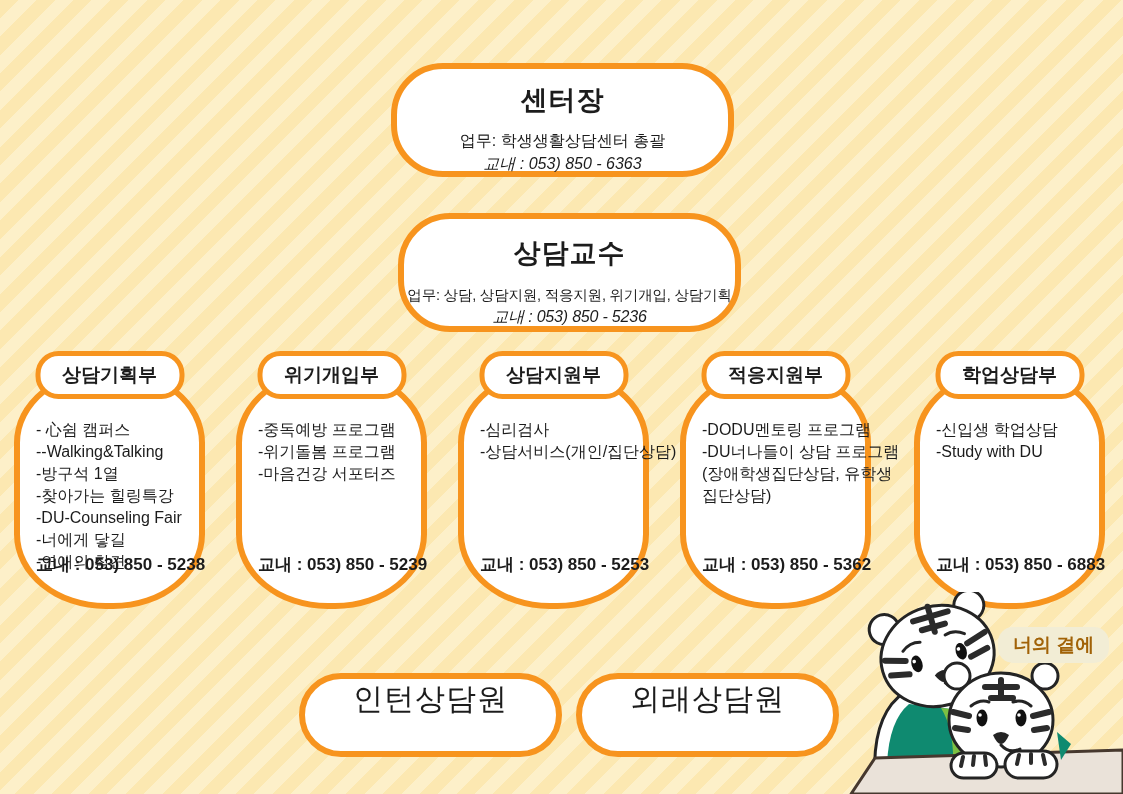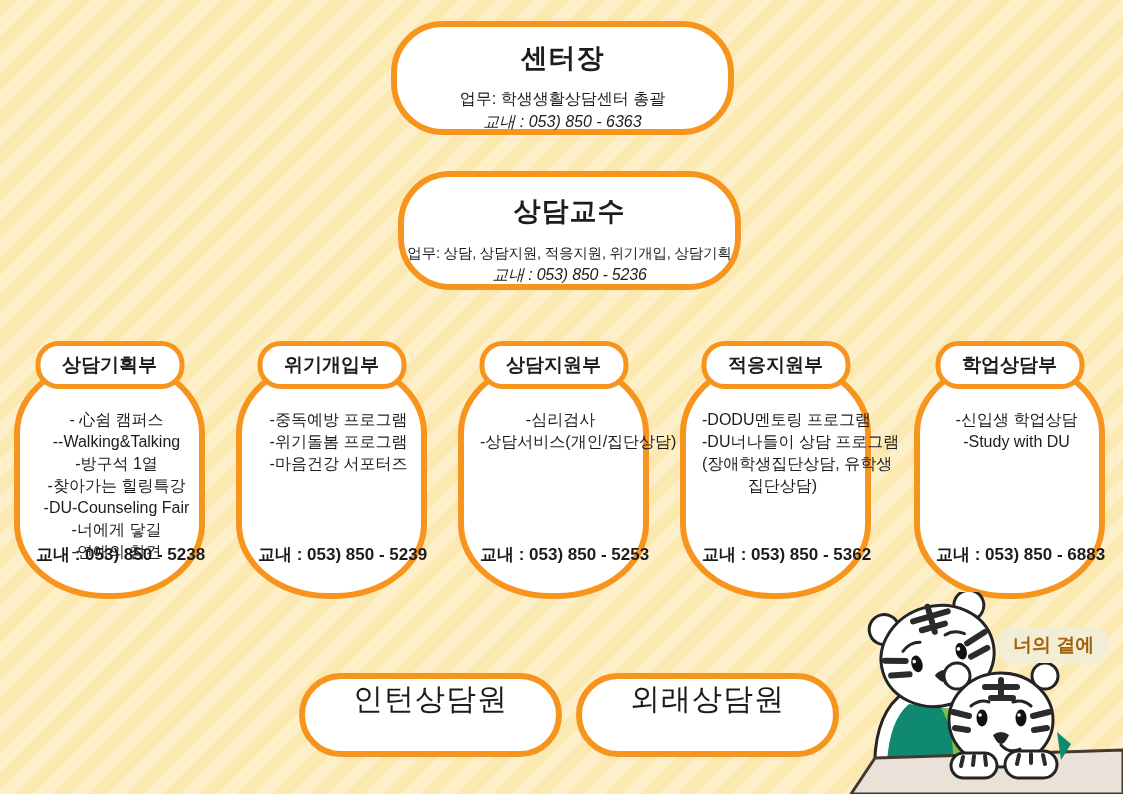--- a/index.html
+++ b/index.html
@@ -14,45 +14,46 @@
     background:repeating-linear-gradient(135deg,#fce8b1 0 13px,#fdf0c9 13px 26px);
   }
   
   .node{
     position:absolute;
     background:#fff;
     border:6px solid #f7941e;
     border-radius:52px;
     text-align:center;
     box-sizing:border-box;
+    margin-top:42px;
   }
   .node-director{left:391px;top:21px;width:343px;height:114px;padding-top:13px;}
   .node-professor{left:398px;top:171px;width:343px;height:119px;padding-top:16px;}
   .node-title{font-size:27px;font-weight:600;letter-spacing:1px;}
   .node-body{margin-top:11px;font-size:16px;line-height:23px;}
   .node-professor .node-body{font-size:14.5px;line-height:22px;margin-top:13px;letter-spacing:-0.2px;}
   .node-phone{font-size:16px;font-style:italic;}
 
   
   .dept{
-    position:absolute;top:358px;width:191px;height:241px;
+    position:absolute;top:368px;width:191px;height:241px;
     background:#fff;border:6px solid #f7941e;
     border-radius:48% 48% 48% 48% / 31% 31% 31% 31%;
     box-sizing:border-box;
   }
   .dept-1{left:14px;}  .dept-2{left:236px;} .dept-3{left:458px;}
   .dept-4{left:680px;} .dept-5{left:902px;margin-left:12px;}
   .dept-pill{
     position:absolute;top:-23px;left:50%;transform:translateX(-50%);
     background:#fff;border:5px solid #f7941e;border-radius:23px;
     padding:6px 22px;font-size:19px;font-weight:700;white-space:nowrap;
   }
   .dept-items{
     position:absolute;top:45px;left:16px;right:2px;
-    font-size:16px;line-height:22px;text-align:center;
+    font-size:16px;line-height:22px;text-align:left;
   }
   .dept-items div{white-space:nowrap;}
   .dept-phone{
     position:absolute;bottom:27px;left:16px;
     font-size:17px;font-weight:700;white-space:nowrap;text-align:center;
   }
 
   
   .capsule{
     position:absolute;top:673px;width:263px;height:84px;

